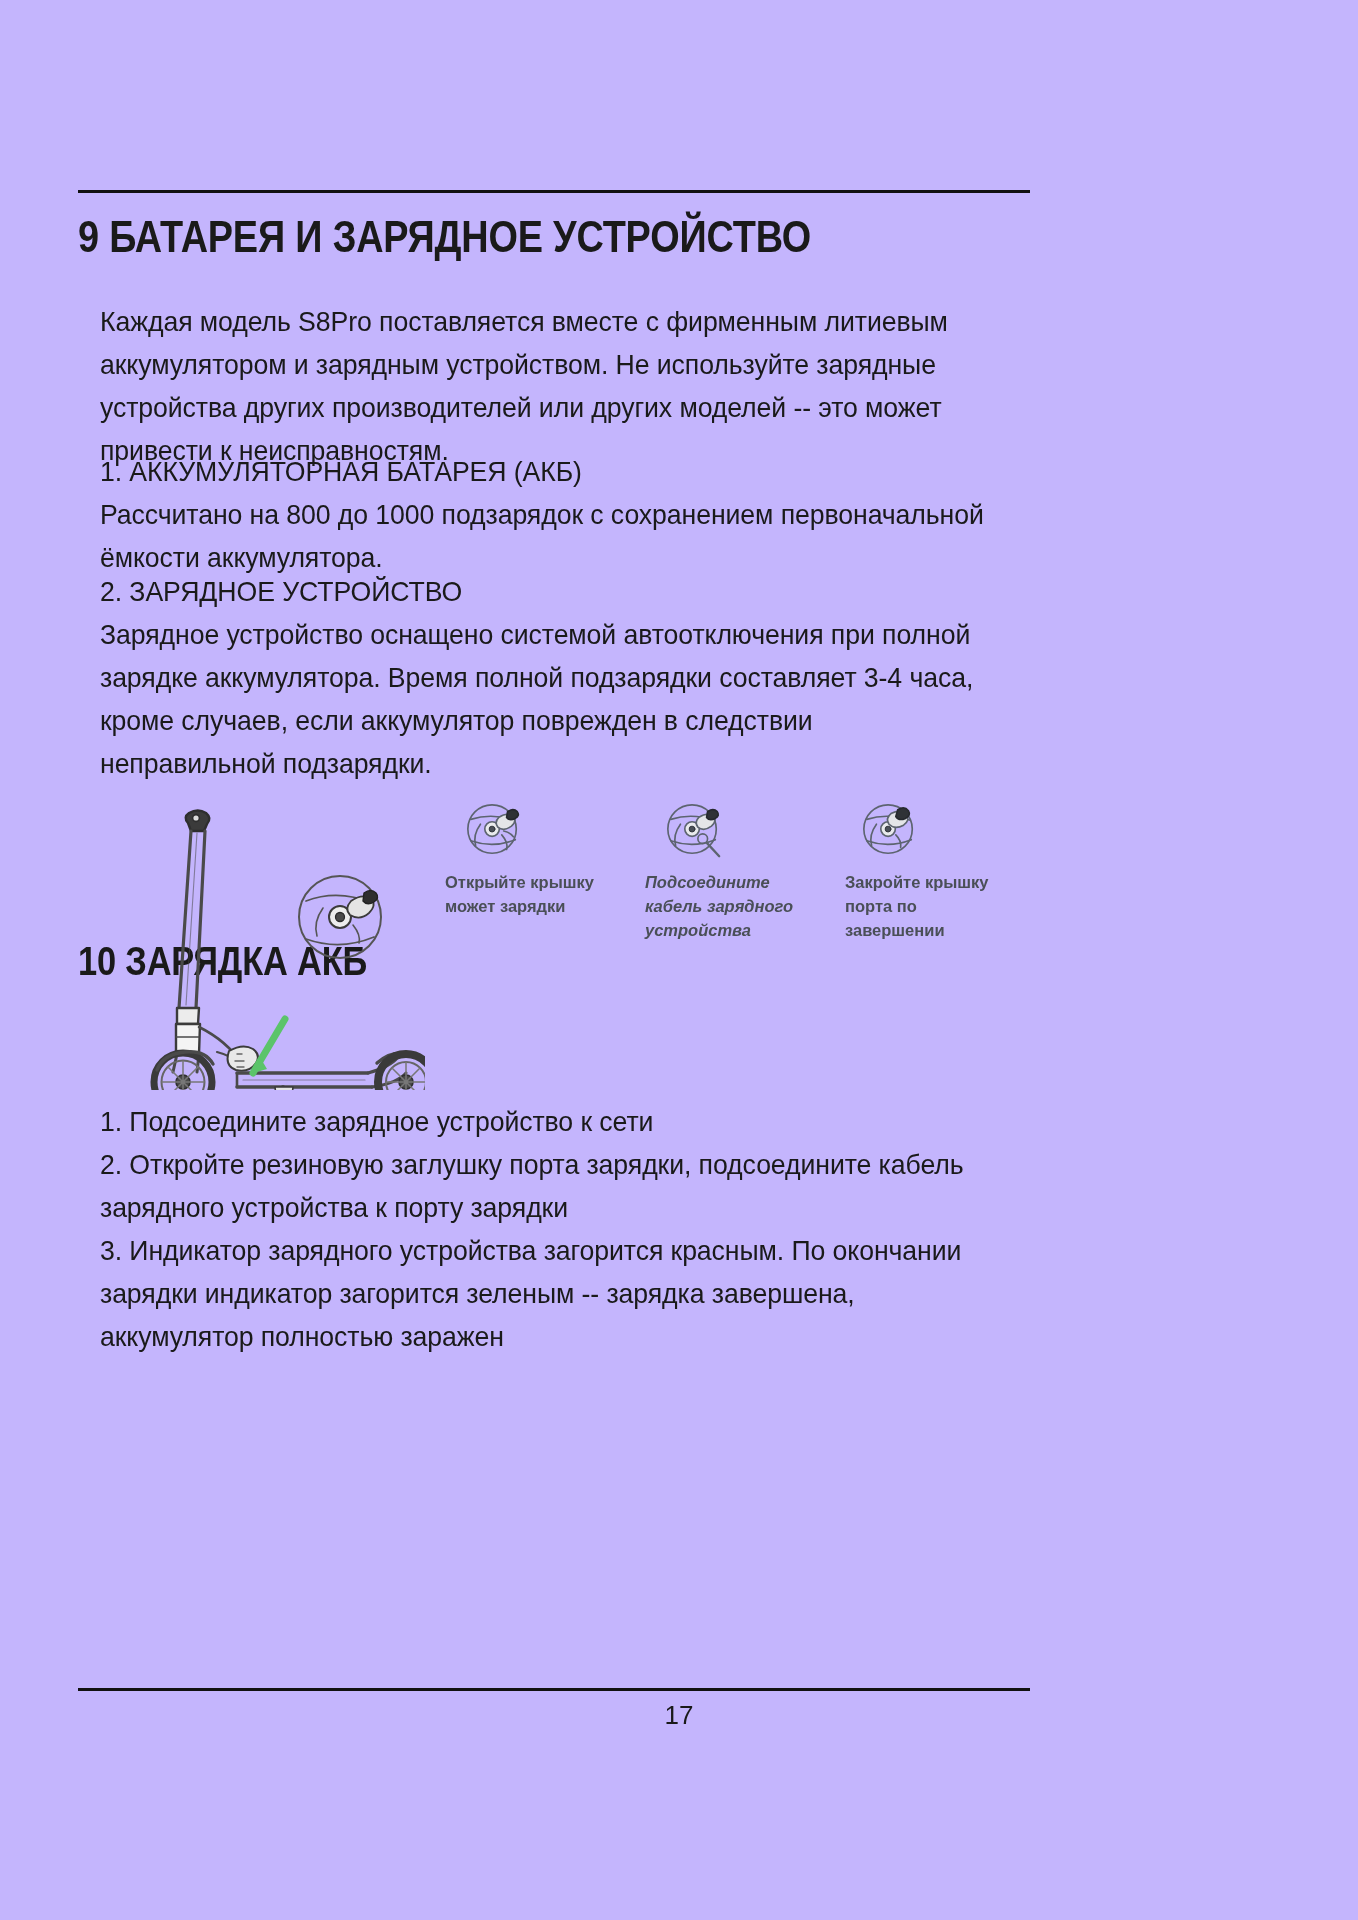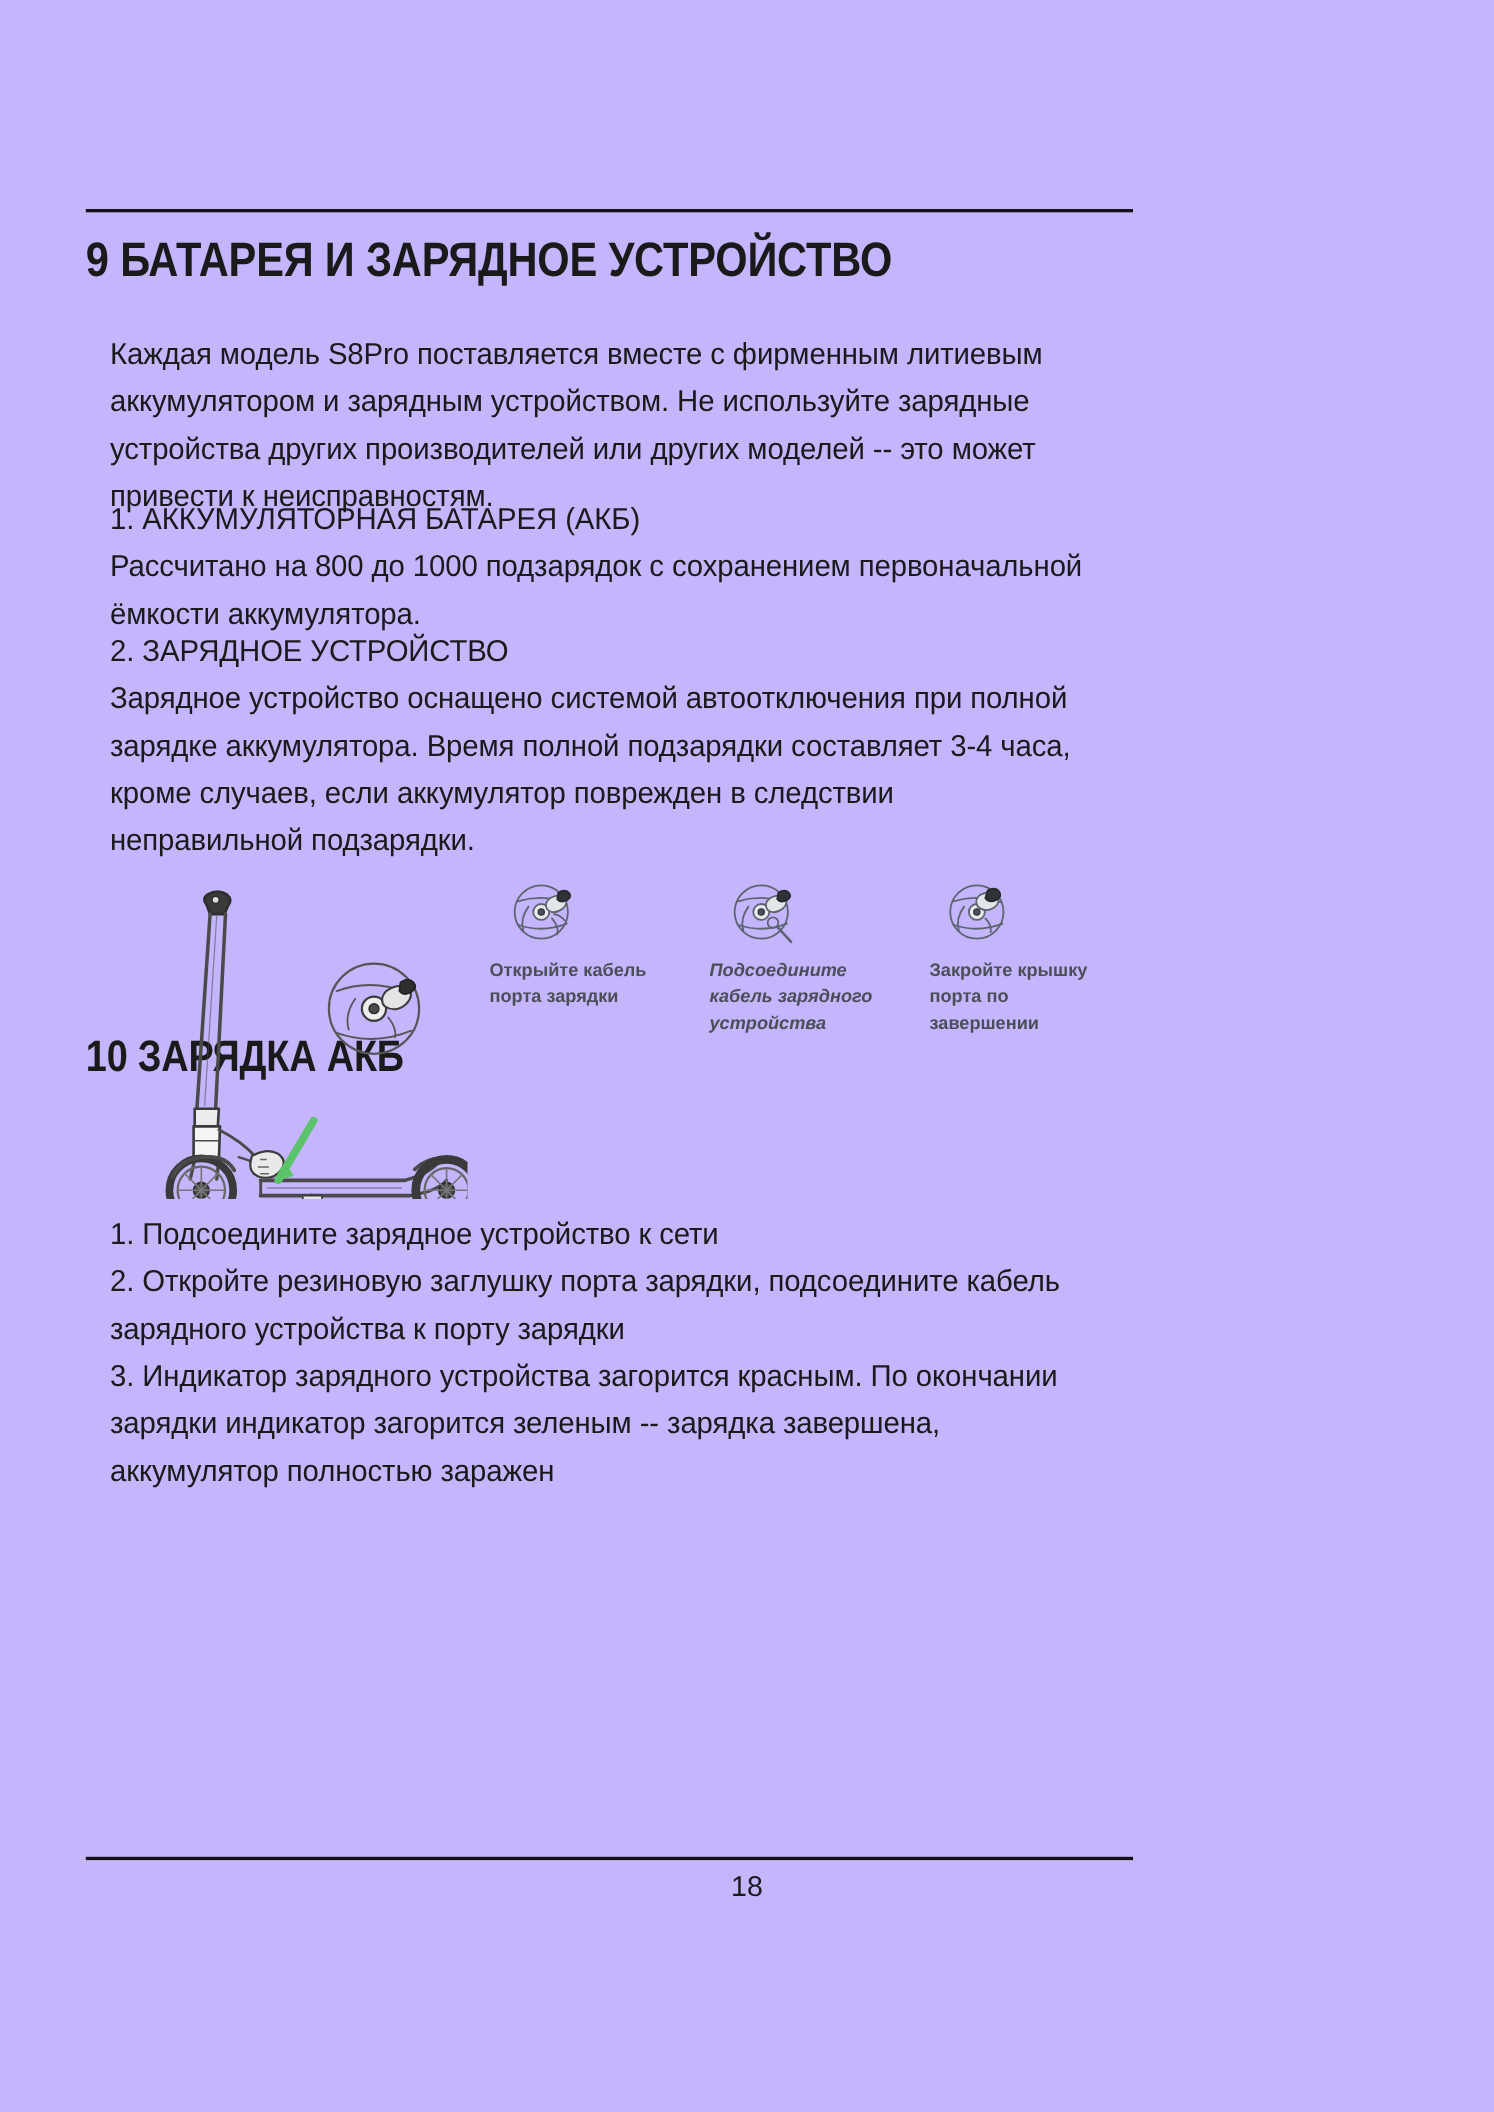--- a/index.html
+++ b/index.html
@@ -241,21 +241,21 @@
             <path d="M8 42 q23 8 46 -1"></path>
             <circle cx="30" cy="30" r="7.5" fill="#e9eaec"></circle>
             <circle cx="30" cy="30" r="3" fill="#4a4f57" stroke="#30343a" stroke-width="1"></circle>
             <path d="M37 18 q9 -6 15 -1 q4 5 -2 10 q-8 6 -14 1 q-4 -5 1 -10 z" fill="#e4e5e8"></path>
             <path d="M46 12 q6 -4 10 0 q3 4 -2 7 q-6 3 -9 -1 z" fill="#2f3236" stroke="#26292d"></path>
             <path d="M18 25 q-8 11 -5 22"></path>
             <path d="M40 36 q7 8 5 15"></path>
             <path d="M42 32 q6 1 10 6"></path>
           </g>
         </svg>
-        <div class="step-caption">Открыйте кабель порта зарядки</div>
+        <div class="step-caption">Открыйте крышку может зарядки</div>
       </div>
 
       <div class="step-item s2">
         <svg class="step-icon" viewBox="0 0 64 64" xmlns="http://www.w3.org/2000/svg">
           <g fill="none" stroke="#5d6470" stroke-width="1.7" stroke-linecap="round" stroke-linejoin="round">
             <circle cx="30" cy="30" r="25"></circle>
             <path d="M8 20 q22 -7 45 1"></path>
             <path d="M8 42 q23 8 46 -1"></path>
             <circle cx="30" cy="30" r="7.5" fill="#e9eaec"></circle>
             <circle cx="30" cy="30" r="3" fill="#4a4f57" stroke="#30343a" stroke-width="1"></circle>
@@ -290,15 +290,15 @@
   </div>
 
   <div class="body-block" id="steps-list" style="top: 1100px;">
     <p>1. Подсоедините зарядное устройство к сети</p>
     <p>2. Откройте резиновую заглушку порта зарядки, подсоедините кабель зарядного устройства к порту зарядки</p>
     <p>3. Индикатор зарядного устройства загорится красным. По окончании зарядки индикатор загорится зеленым -- зарядка завершена, аккумулятор полностью заражен</p>
   </div>
 
   <div class="rule rule-bottom"></div>
 
-  <div class="page-number">18</div>
+  <div class="page-number">17</div>
 
 </div>
 
 </body></html>

